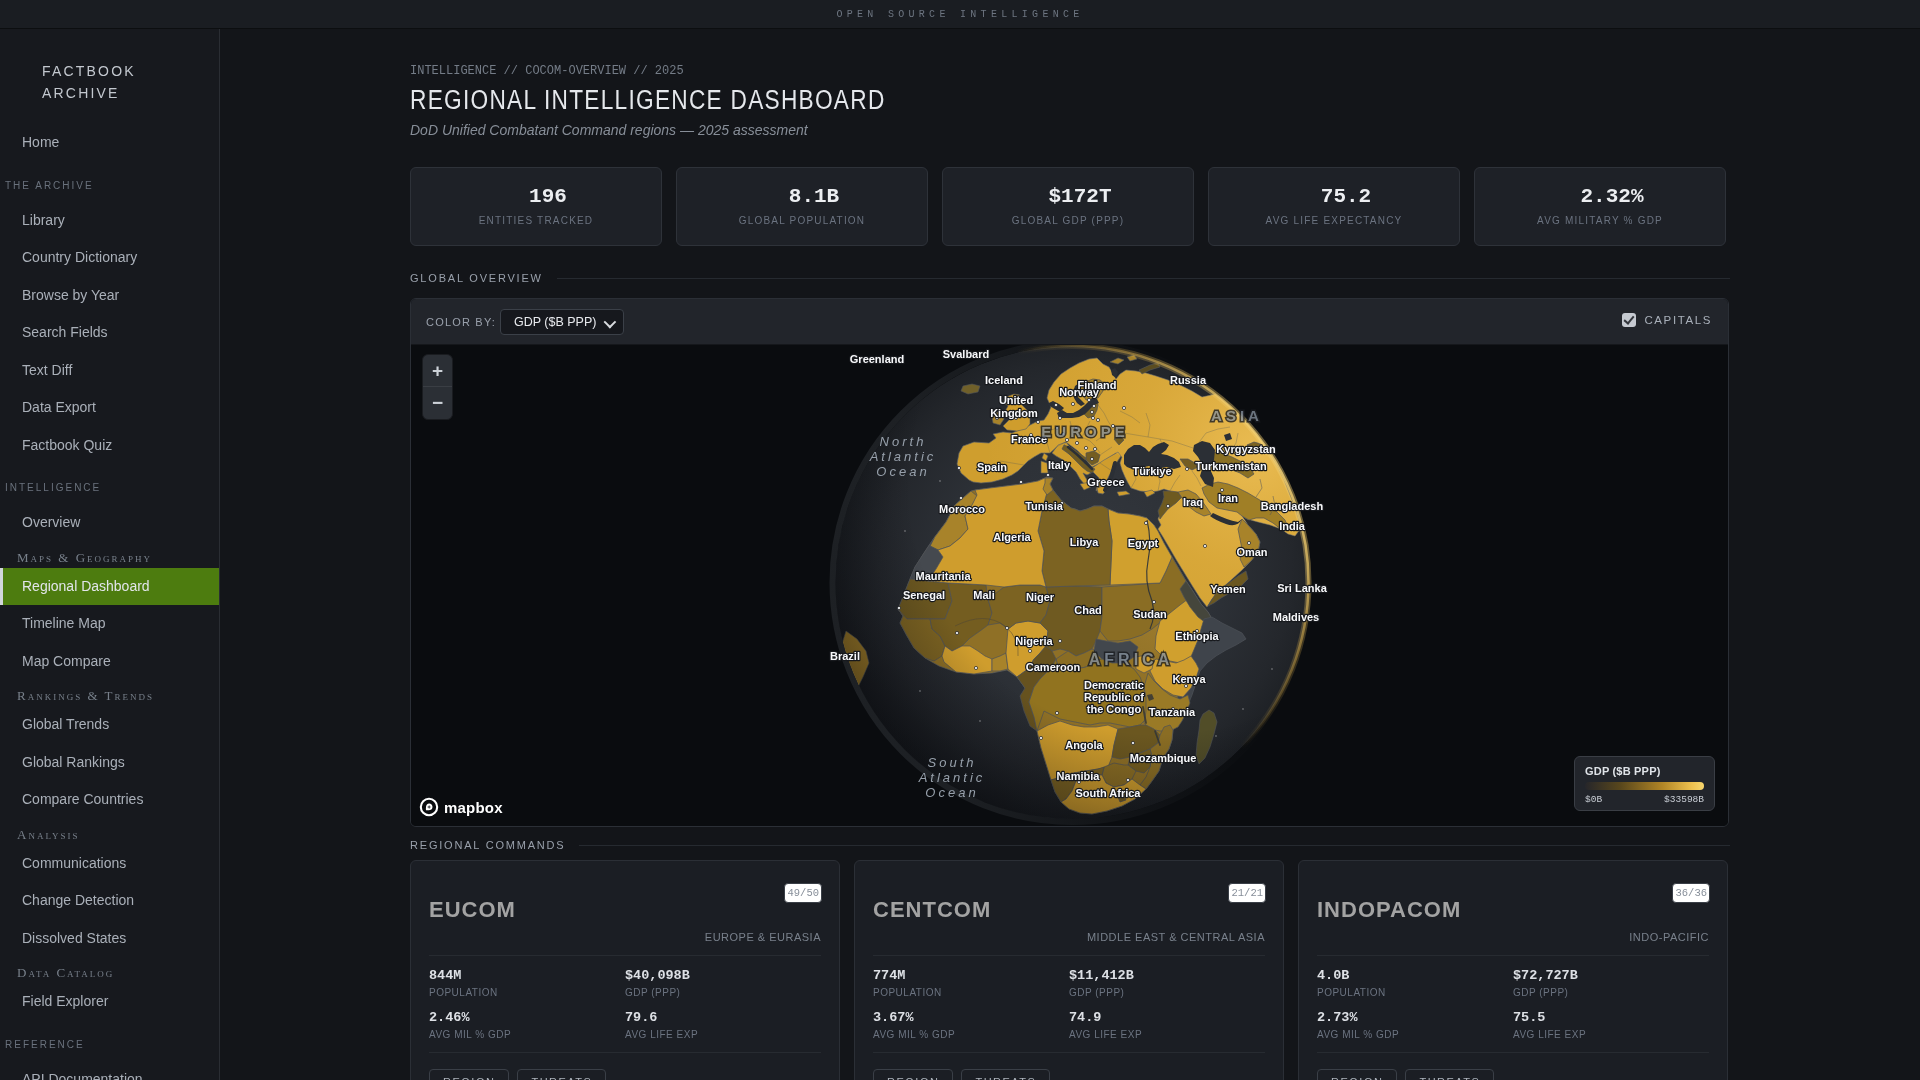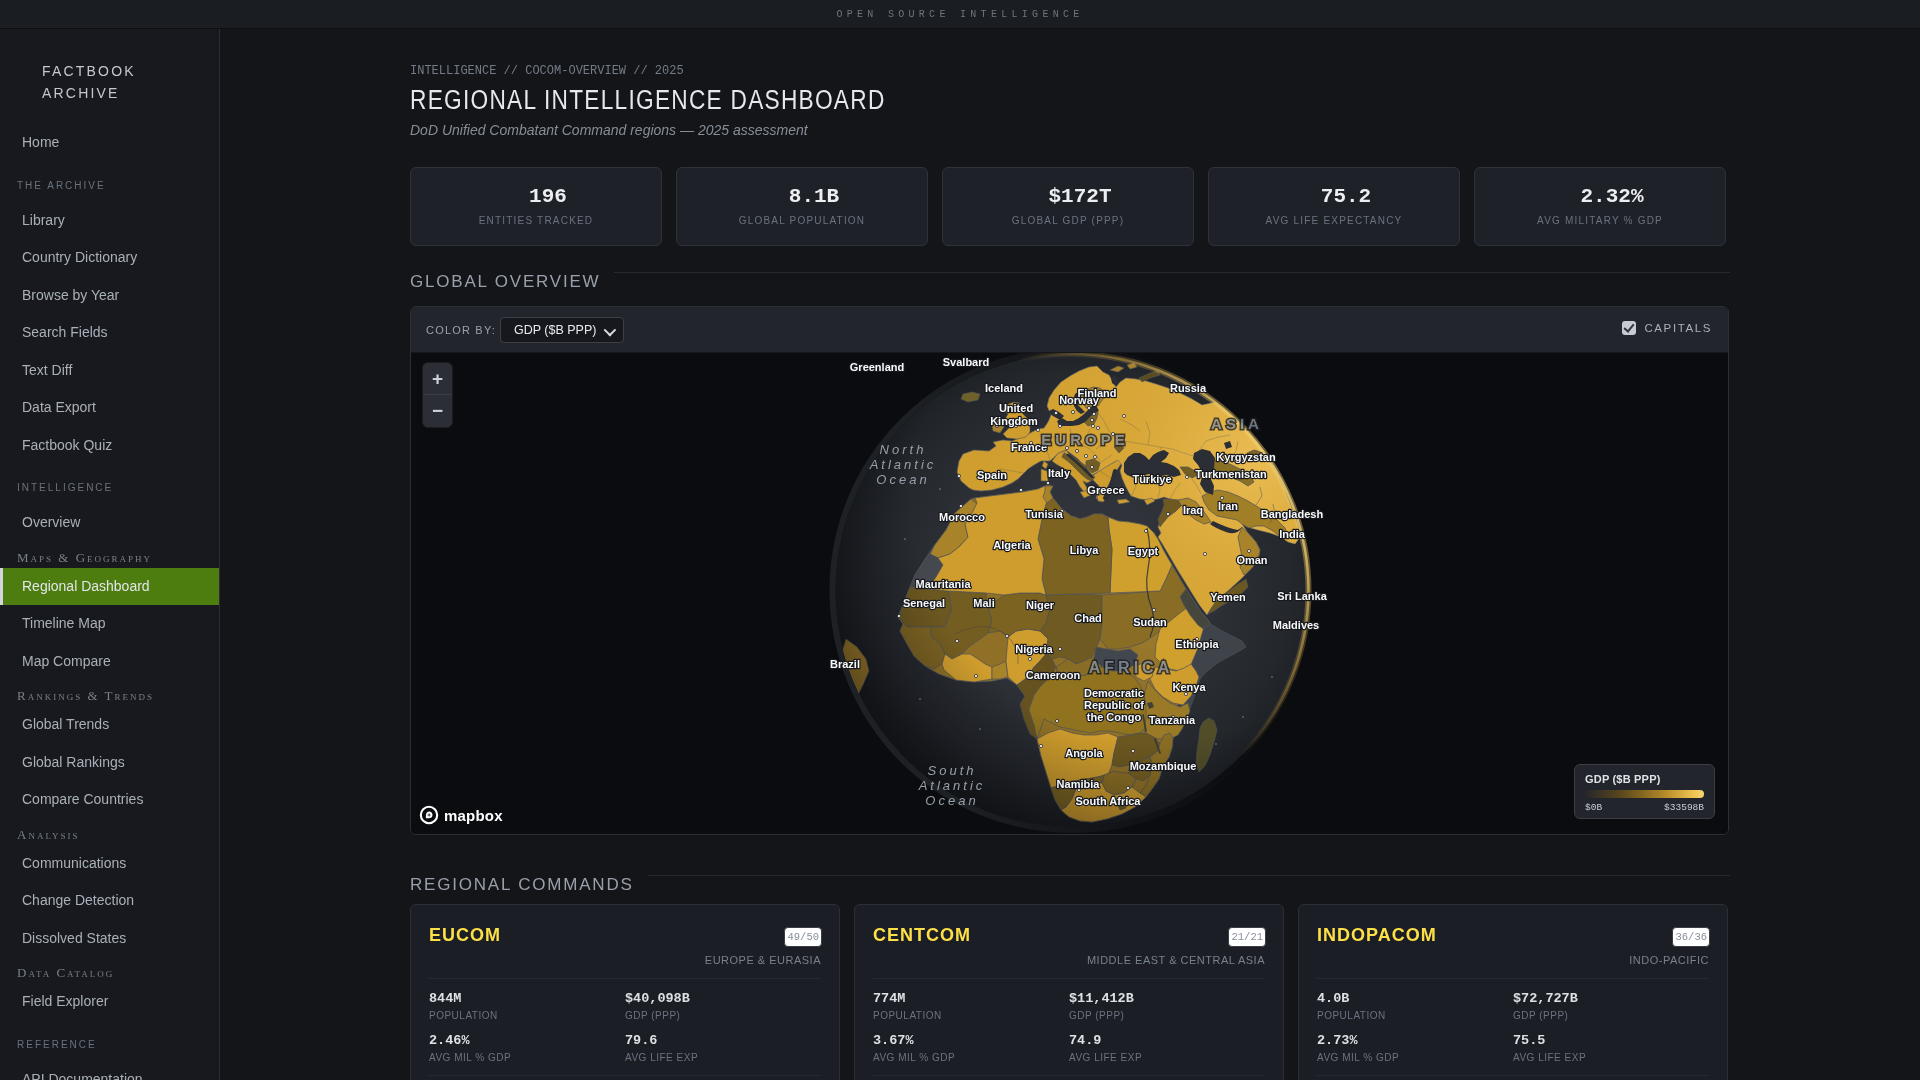--- a/index.html
+++ b/index.html
@@ -3,33 +3,33 @@
 <meta charset="utf-8">
 <style>
 * { margin:0; padding:0; box-sizing:border-box; }
 html,body { width:1920px; height:1080px; overflow:hidden; background:#101215; font-family:"Liberation Sans", sans-serif; }
 .topbar { position:absolute; left:0; top:0; width:1920px; height:29px; background:#1a1d22; border-bottom:1px solid #0c0e10; }
 .topbar span { position:absolute; left:0; right:0; top:9px; text-align:center; font-family:"Liberation Mono", monospace; font-size:10px; letter-spacing:4.3px; color:#6d7581; }
 .sidebar { position:absolute; left:0; top:29px; width:220px; height:1051px; background:#17191e; border-right:1px solid #2a2d33; }
 .brand { padding:31px 0 0 42px; color:#c3c8cf; font-size:14px; letter-spacing:2.2px; line-height:22px; font-weight:400; }
 .nav { margin-top:20px; }
 .nav a { display:block; padding:11px 0 11px 22px; line-height:15.5px; color:#aab0b9; font-size:14px; text-decoration:none; }
-.nav .sect { padding:18px 0 11px 17px; line-height:11px; color:#6a727d; font-size:10px; letter-spacing:2px; }
+.nav .sect { padding:18px 0 11px 5px; line-height:11px; color:#6a727d; font-size:10px; letter-spacing:2px; }
 .nav .sect.serif { padding:8px 0 3px 17px; line-height:15px; font-family:"Liberation Serif", serif; font-variant:small-caps; font-size:13px; font-weight:normal; letter-spacing:2px; color:#78808b; }
 .nav a.active { background:#4d7c0f; color:#e2e5ea; border-left:3px solid #d2d6db; padding-left:19px; }
 .main { position:absolute; left:220px; top:29px; width:1700px; height:1051px; background:#131519; overflow:hidden; }
 .content { position:absolute; left:190px; top:0; width:1320px; }
 .crumb { margin-top:35px; font-family:"Liberation Mono", monospace; font-size:12px; letter-spacing:0; color:#747c87; }
 h1 { margin-top:12px; font-size:27px; line-height:21px; font-weight:500; letter-spacing:1.5px; color:#e5e8ec; transform:scaleX(0.84); transform-origin:left center; white-space:nowrap; }
 .subtitle { margin-top:11px; font-style:italic; font-size:14px; color:#878e98; }
 .stats { margin-top:29px; display:flex; gap:14px; }
 .stat { width:252px; height:79px; background:#1e2127; border:1px solid #2e3239; border-radius:6px; text-align:center; }
 .stat .v { margin-top:17px; font-family:"Liberation Mono", monospace; font-size:21px; font-weight:bold; color:#eceef1;padding-left:24px; }
 .stat .l { margin-top:7px; font-size:10px; letter-spacing:1.2px; color:#6b7380; }
-.secthead { display:flex; gap:14px; margin-top:26px; font-size:17px; letter-spacing:1.8px; color:#99a0ab; }
+.secthead { display:flex; align-items:center; gap:14px; margin-top:26px; font-size:11px; letter-spacing:1.8px; color:#99a0ab; }
 .secthead .line { flex:1; height:1px; background:#262a30; }
 .mappanel { margin-top:14px; width:1319px; height:529px; background:#0b0d10; border:1px solid #2b2f36; border-radius:6px; overflow:hidden; position:relative; }
 .maphead { height:46px; background:#22252b; border-bottom:1px solid #15171b; position:relative; }
 .maphead .cb { position:absolute; left:15px; top:17px; font-size:11px; letter-spacing:1.2px; color:#9aa1ac; }
 .maphead .sel { position:absolute; left:89px; top:10px; width:124px; height:26px; background:#16181d; border:1px solid #3b4048; border-radius:4px; color:#e8eaee; font-size:12.5px; line-height:25px; padding-left:13px; }
 .maphead .sel:after { content:""; position:absolute; right:10px; top:9px; width:7px; height:7px; border-right:2px solid #d8dbdf; border-bottom:2px solid #d8dbdf; transform:rotate(45deg) translateY(-2px); }
 .maphead .caps { position:absolute; right:16px; top:14px; display:flex; align-items:center; gap:8px; font-size:11.5px; letter-spacing:1.6px; color:#a9b0ba; }
 .maphead .box { width:14px; height:14px; background:#c6cad1; border-radius:3px; position:relative; }
 .maphead .box:after { content:""; position:absolute; left:3.5px; top:1px; width:4px; height:8px; border-right:2px solid #33363c; border-bottom:2px solid #33363c; transform:rotate(40deg); }
 .mapbody { position:absolute; left:0; top:46px; width:1317px; height:481px; background:#0a0c0f; }
@@ -37,34 +37,34 @@
 .zoomctl .zb { height:32px; text-align:center; color:#cdd2d8; font-size:19px; line-height:31px; font-weight:bold; }
 .zoomctl .zb:first-child { border-bottom:1px solid #3a3e44; }
 .legend { position:absolute; right:13px; bottom:15px; width:141px; height:55px; background:#22252b; border:1px solid #3a3e45; border-radius:6px; z-index:5; padding:8px 10px; }
 .legend .t { font-size:11px; font-weight:bold; color:#dfe3e8; letter-spacing:0.2px; }
 .legend .bar { margin-top:5px; height:8px; border-radius:4px; background:linear-gradient(90deg,#26262a,#59471c 30%,#b08526 65%,#eec14f 90%,#f6d66e); }
 .legend .lr { margin-top:4px; display:flex; justify-content:space-between; font-family:"Liberation Mono", monospace; font-size:9.5px; color:#c9ced5; }
 .mblogo { position:absolute; left:8px; bottom:9px; z-index:5; display:flex; align-items:center; }
 .mblogo .txt { color:#ffffff; font-size:15px; font-weight:bold; letter-spacing:0.2px; margin-left:5px; }
 .cards { margin-top:9px; display:flex; gap:14px; }
 .card { width:430px; height:250px; background:#1b1e24; border:1px solid #2b2f36; border-radius:6px; padding:18px; position:relative; }
-.card .ttl { font-size:18px; font-weight:bold; letter-spacing:1px; color:#fde047; margin-top:2px; }
+.card .ttl { font-size:22px; font-weight:bold; letter-spacing:1px; color:#a3a3a3; margin-top:18px; }
 .card .badge { position:absolute; right:17px; top:22px; border:1px solid #3a3f47; border-radius:4px; padding:3px 2px; font-family:"Liberation Mono", monospace; font-size:10.5px; color:#868e99; background:#ffffff; }
 .card .sub { margin-top:8px; font-size:11px; letter-spacing:0.5px; color:#79818c;text-align:right; }
 .card .div { margin-top:12px; height:1px; background:#272b31; }
 .card .grid { display:grid; grid-template-columns:1fr 1fr; margin-top:12px; row-gap:12px; }
 .card .gv { font-family:"Liberation Mono", monospace; font-size:13.5px; font-weight:bold; color:#dde0e5; }
 .card .gl { margin-top:4px; font-size:10px; letter-spacing:0.5px; color:#6b7380; }
 .card .btns { margin-top:16px; display:flex; gap:8px; }
 .card .btn { border:1px solid #3a3f47; border-radius:4px; padding:6px 13px; font-size:11px; letter-spacing:1.5px; color:#aeb5bd; background:transparent; }
 #globe text { font-family:"Liberation Sans", sans-serif; }
 #globe .clbl { font-size:11px; font-weight:bold; fill:#f8f9fb; text-anchor:middle; stroke:#17191d; stroke-width:2.4px; paint-order:stroke; stroke-linejoin:round; }
 #globe .cont { font-weight:bold; fill:#848f9b; text-anchor:middle; letter-spacing:4px; opacity:0.8; stroke:#1a1c20; stroke-width:3px; paint-order:stroke; }
 #globe .olbl { font-size:13px; font-style:italic; fill:#97a0ab; text-anchor:middle; letter-spacing:3px; }
-.mappanel + .secthead { margin-top:40px; }
+.mappanel + .secthead { margin-top:12px; }
 </style>
 </head>
 <body>
 <div class="topbar">
     <span>OPEN SOURCE INTELLIGENCE</span>
   </div>
 <div class="sidebar">
   <div class="brand">FACTBOOK<br>ARCHIVE</div>
   <div class="nav">
     <a>Home</a>

